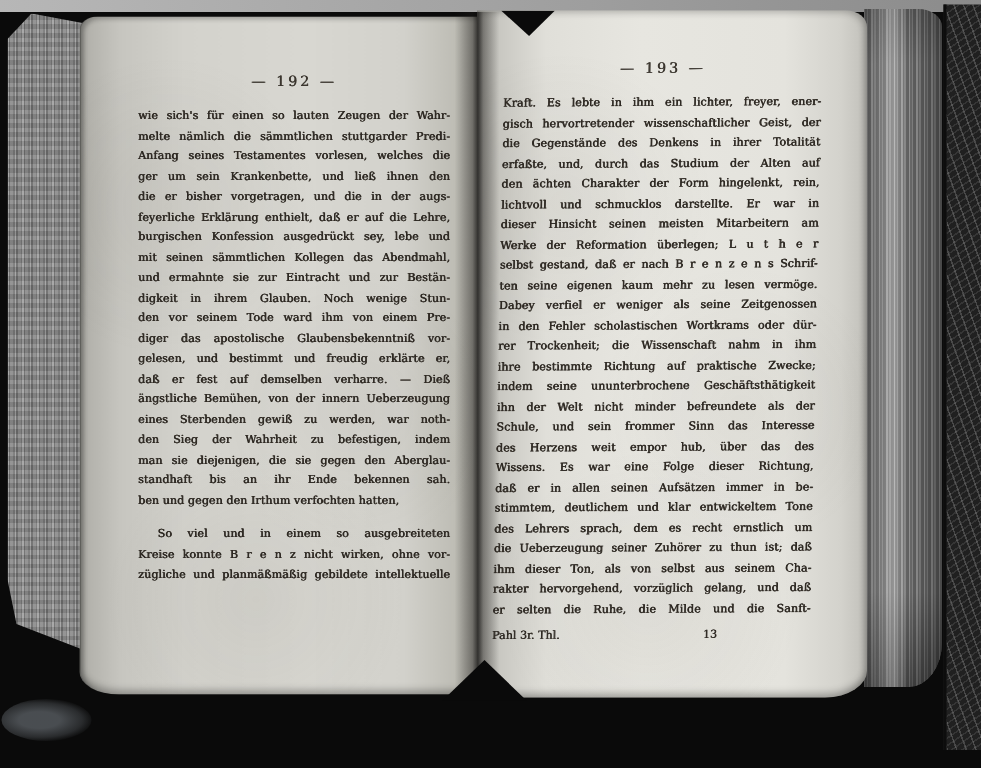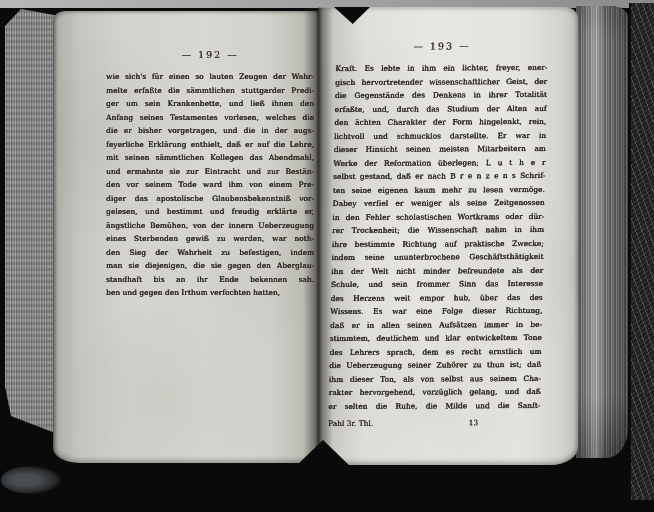--- a/index.html
+++ b/index.html
@@ -57,21 +57,21 @@
     background:linear-gradient(90deg, rgba(10,10,10,0) 0, rgba(30,28,26,.42) 40%, rgba(14,13,12,.72) 52%, rgba(30,28,26,.38) 64%, rgba(10,10,10,0) 100%);}
   .gutter-notch{position:absolute;background:#0a0a0a;}
   .gutter-notch.top{left:334px;top:7px;width:36px;height:17px;clip-path:polygon(0 0,100% 0,52% 100%);}
   .gutter-notch.bottom{left:295px;top:440px;width:56px;height:27px;clip-path:polygon(50% 0,100% 100%,0 100%);}
 
   .corner-blob{position:absolute;left:1px;top:466px;width:60px;height:28px;border-radius:50%;opacity:.65;
     background:radial-gradient(ellipse at 42% 50%, #6b7177 0 28%, #3b3e41 58%, transparent 75%);}
 
   
   .text-col{position:absolute;color:#2e2923;}
-  .text-left{left:106px;top:48px;width:208px;}
+  .text-left{left:92px;top:48px;width:208px;}
   .text-right{left:336px;top:40px;width:212px;transform:skewX(-1.5deg) rotate(-.3deg);transform-origin:top left;}
   .pg-header{text-align:center;font-size:9.5px;line-height:14px;letter-spacing:2px;color:#3b362f;
     text-shadow:.35px 0 0 #3b362f;}
   .text-left .pg-header{margin-bottom:8px;}
   .text-right .pg-header{margin-bottom:8px;}
   .line{font-size:7.4px;line-height:13.5px;text-align:justify;text-align-last:justify;
     letter-spacing:.05px;text-shadow:.35px 0 0 #2e2923, 0 .2px .2px rgba(46,41,35,.55);}
   .flush-last .line:last-child{text-align-last:left;}
   .para2{margin-top:9px;}
   .para2 .line:first-child{text-indent:13px;}
@@ -91,36 +91,44 @@
   <div class="right-page"></div>
   <div class="gutter"></div>
   <div class="gutter-notch top"></div>
   <div class="gutter-notch bottom"></div>
   <div class="corner-blob"></div>
 
   <div class="text-col text-left">
     <div class="pg-header">—  192  —</div>
     <div class="para1 flush-last">
         <div class="line">wie sich's für einen so lauten Zeugen der Wahr-</div>
-        <div class="line">melte erfaßte die sämmtlichen stuttgarder Predi-</div>
+        <div class="line">melte nämlich die sämmtlichen stuttgarder Predi-</div>
+        <div class="line">Anfang seines Testamentes vorlesen, welches die</div>
         <div class="line">ger um sein Krankenbette, und ließ ihnen den</div>
-        <div class="line">Anfang seines Testamentes vorlesen, welches die</div>
         <div class="line">die er bisher vorgetragen, und die in der augs-</div>
         <div class="line">feyerliche Erklärung enthielt, daß er auf die Lehre,</div>
+        <div class="line">burgischen Konfession ausgedrückt sey, lebe und</div>
         <div class="line">mit seinen sämmtlichen Kollegen das Abendmahl,</div>
         <div class="line">und ermahnte sie zur Eintracht und zur Bestän-</div>
+        <div class="line">digkeit in ihrem Glauben. Noch wenige Stun-</div>
         <div class="line">den vor seinem Tode ward ihm von einem Pre-</div>
         <div class="line">diger das apostolische Glaubensbekenntniß vor-</div>
         <div class="line">gelesen, und bestimmt und freudig erklärte er,</div>
+        <div class="line">daß er fest auf demselben verharre. — Dieß</div>
         <div class="line">ängstliche Bemühen, von der innern Ueberzeugung</div>
         <div class="line">eines Sterbenden gewiß zu werden, war noth-</div>
         <div class="line">den Sieg der Wahrheit zu befestigen, indem</div>
         <div class="line">man sie diejenigen, die sie gegen den Aberglau-</div>
         <div class="line">standhaft bis an ihr Ende bekennen sah.</div>
         <div class="line">ben und gegen den Irthum verfochten hatten,</div>
+      </div>
+    <div class="para2">
+        <div class="line">So viel und in einem so ausgebreiteten</div>
+        <div class="line">Kreise konnte B r e n z nicht wirken, ohne vor-</div>
+        <div class="line">zügliche und planmäßmäßig gebildete intellektuelle</div>
       </div>
   </div>
 
   <div class="text-col text-right">
     <div class="pg-header">—  193  —</div>
     <div class="para1">
         <div class="line">Kraft. Es lebte in ihm ein lichter, freyer, ener-</div>
         <div class="line">gisch hervortretender wissenschaftlicher Geist, der</div>
         <div class="line">die Gegenstände des Denkens in ihrer Totalität</div>
         <div class="line">erfaßte, und, durch das Studium der Alten auf</div>

